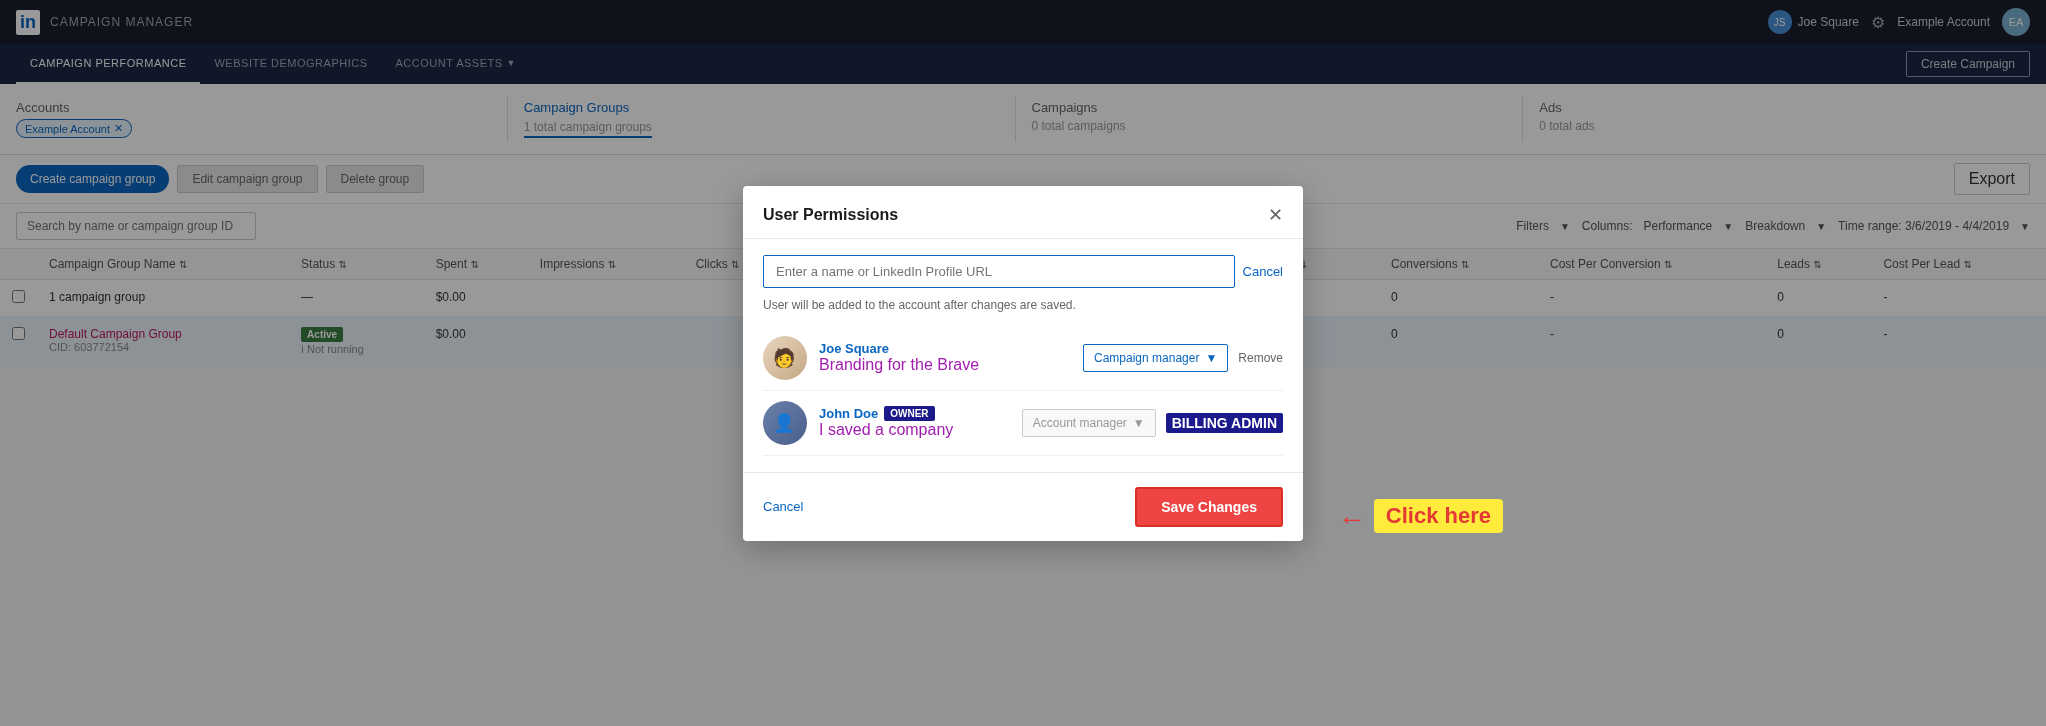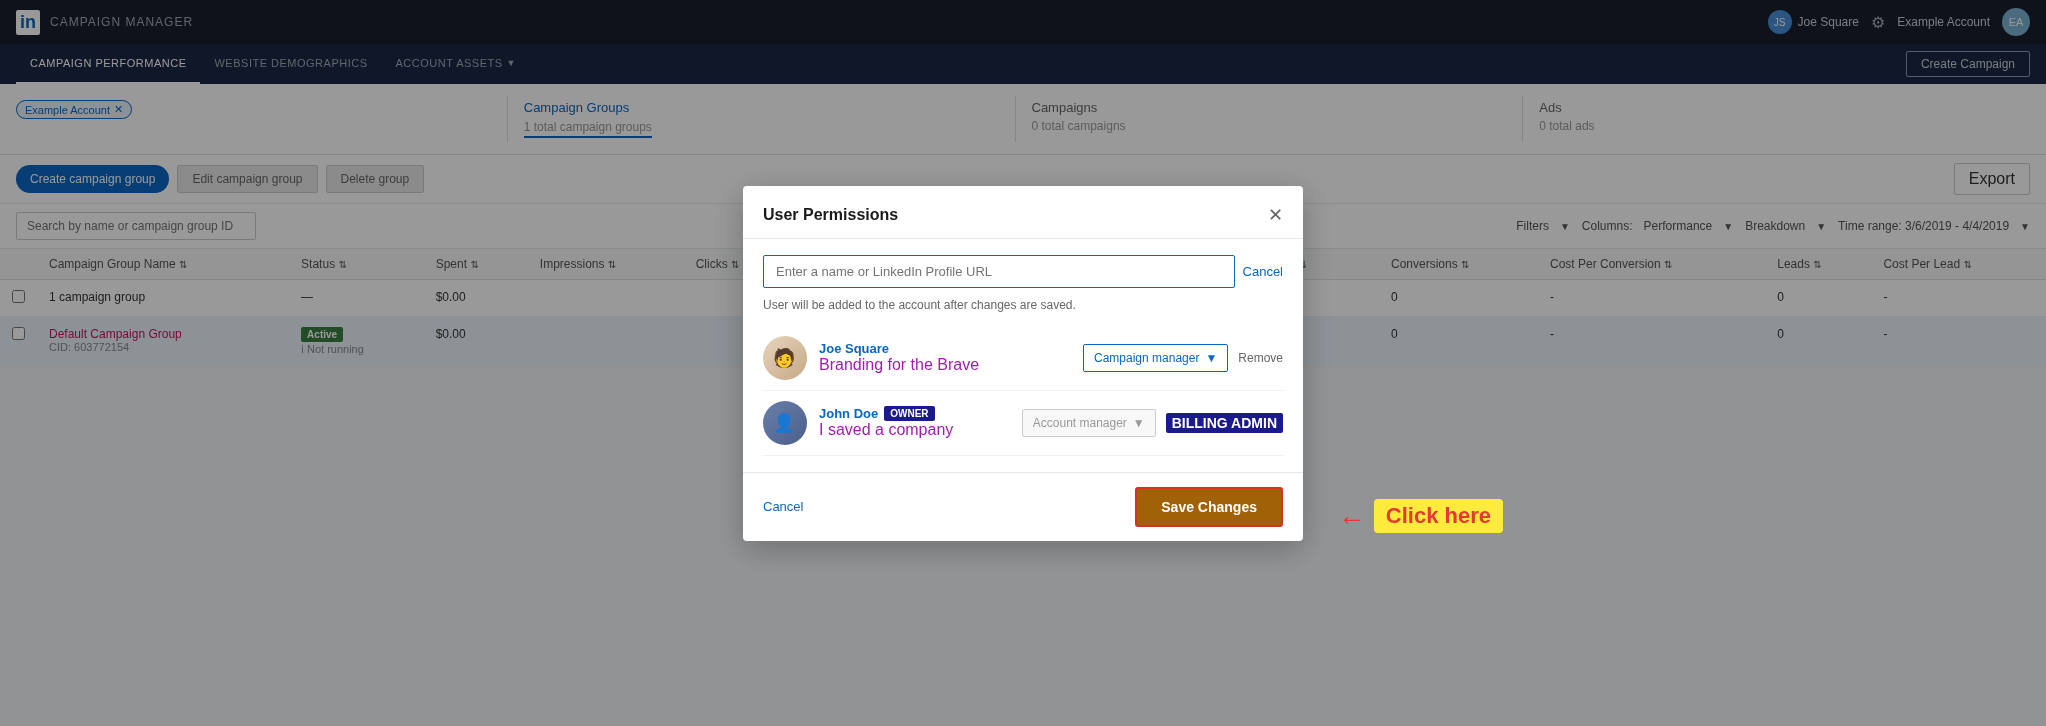--- a/index.html
+++ b/index.html
@@ -272,21 +272,21 @@
     
     .modal-footer {
       padding: 14px 20px;
       display: flex;
       align-items: center;
       justify-content: space-between;
       border-top: 1px solid #e8e8e8;
     }
     .footer-cancel { color: #0a66c2; font-size: 13px; cursor: pointer; }
     .save-btn {
-      background: #a16207;
+      background: #ef4444;
       color: white;
       border: 2px solid #d93025;
       padding: 10px 24px;
       border-radius: 3px;
       font-size: 14px;
       font-weight: 600;
       cursor: pointer;
     }
 
     
@@ -340,20 +340,21 @@
     <div class="sec-nav-link">
       <span>ACCOUNT ASSETS</span>
       <span style="margin-left:4px; font-size:9px;">▼</span>
     </div>
   </div>
   <button class="create-campaign-btn">Create Campaign</button>
 </div>
 
 <div class="breadcrumb-panel">
   <div class="bc-section">
+    <div class="bc-section-title">Accounts</div>
     <div><span class="account-tag">
       <span>Example Account</span>
       <span style="cursor:pointer;">✕</span>
     </span></div>
   </div>
   <div class="bc-section bc-active">
     <div class="bc-section-title">Campaign Groups</div>
     <div class="bc-section-sub">1 total campaign groups</div>
   </div>
   <div class="bc-section">

